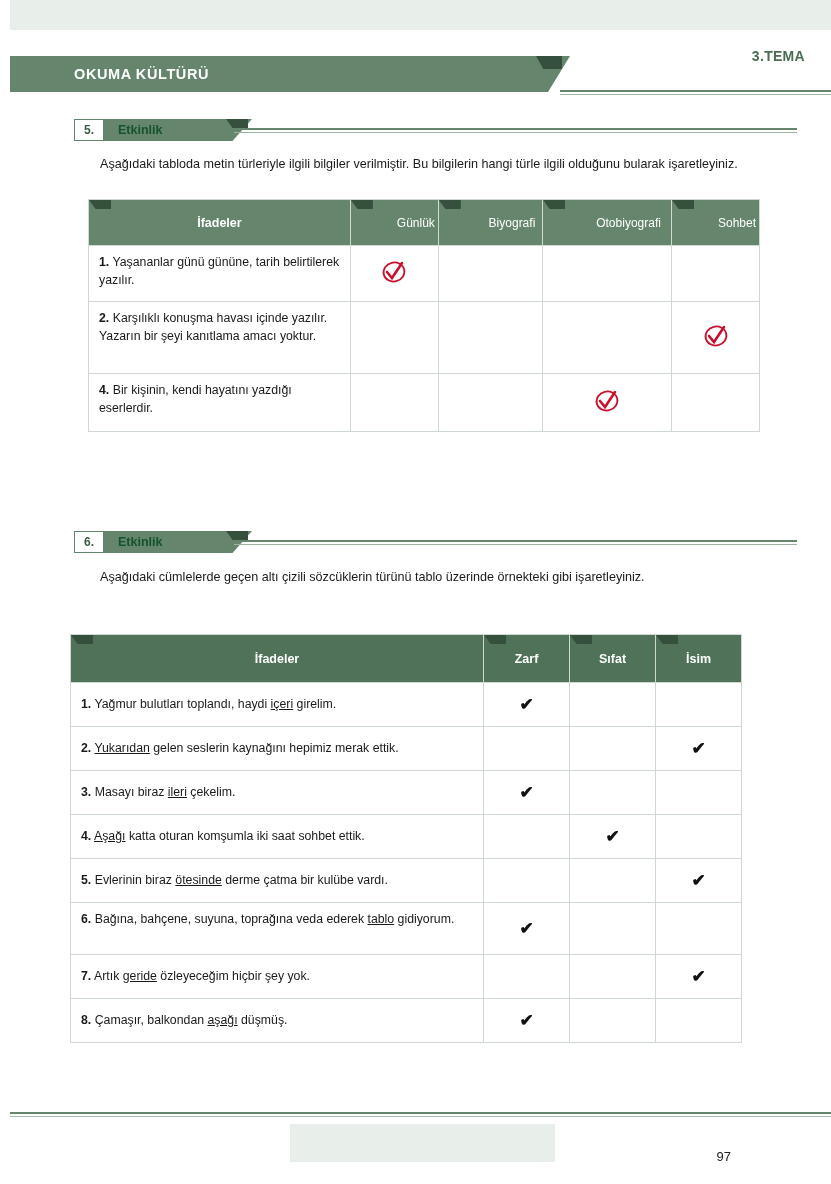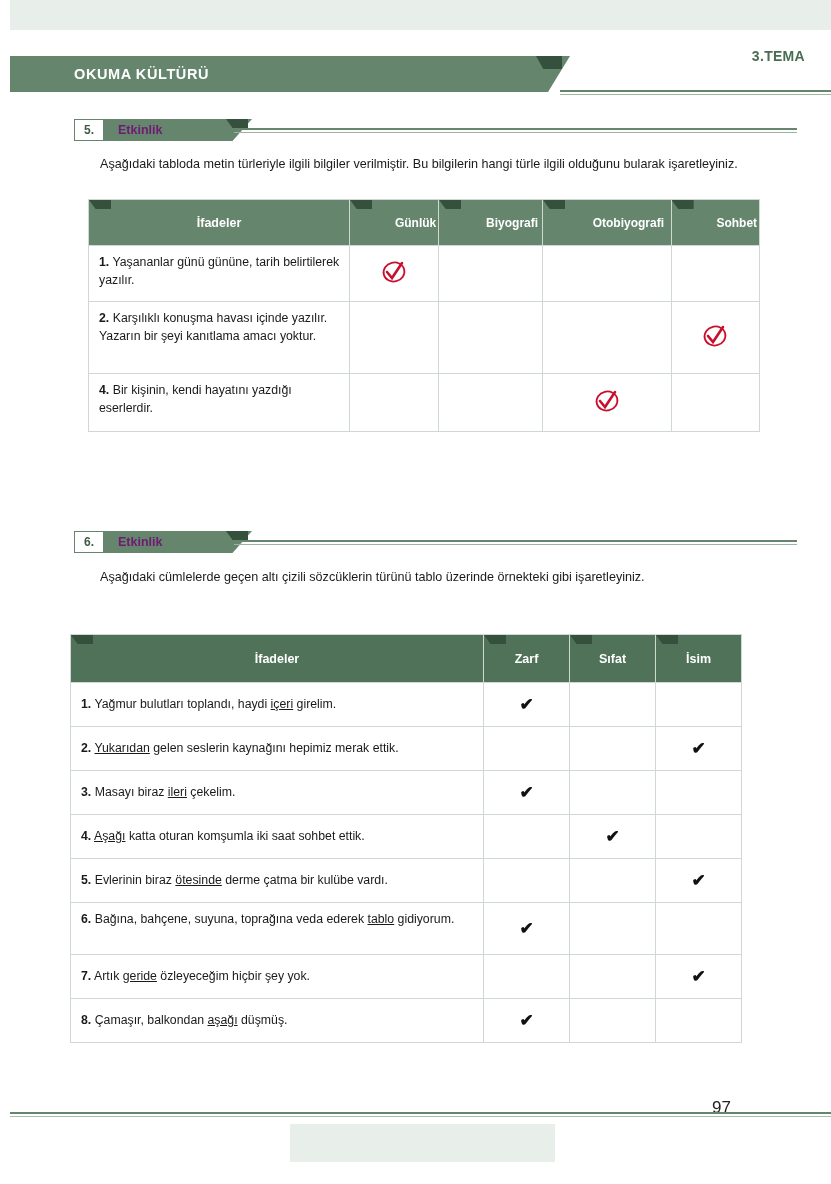--- a/index.html
+++ b/index.html
@@ -105,21 +105,21 @@
   .act-bar-dark {
     position: absolute;
     left: 152px; top: 0;
     width: 22px; height: 9px;
     background: #35503c;
     clip-path: polygon(0 0, 100% 0, 100% 100%, 30% 100%);
   }
   .act-label {
     position: absolute;
     left: 44px; top: 4px;
-    font-size: 12.5px; font-weight: bold; color: #701a75;
+    font-size: 12.5px; font-weight: bold; color: #14532d;
   }
   .act-line {
     position: absolute;
     left: 160px; top: 9px;
     height: 2px;
     background: #65866d;
   }
   .act-line2 {
     position: absolute;
     left: 160px; top: 13px;
@@ -141,21 +141,21 @@
     position: absolute;
     border-collapse: collapse;
   }
   .tbl td, .tbl th { border: 1px solid #cfd8d2; }
 
   
   .hdr-cell {
     background: #65866d;
     color: #fff;
     font-size: 12px;
-    font-weight: bold;
+    font-weight: normal;
     text-align: center;
     position: relative;
     padding-left: 44px;
   }
   .hdr-ifadeler {
     background: #65866d;
     color: #fff;
     font-weight: bold;
     font-size: 12.5px;
     text-align: center;
@@ -214,22 +214,22 @@
     background: #65866d;
   }
   .footer-rule2 {
     position: absolute;
     left: 0; top: 1116px;
     width: 831px; height: 1px;
     background: #a7bcad;
   }
   .page-num {
     position: absolute;
-    right: 100px; top: 1098px;
-    font-size: 17px;
+    right: 100px; top: 1149px;
+    font-size: 13px;
     color: #222;
   }
   .bottom-grey {
     position: absolute;
     left: 290px; top: 1124px;
     width: 265px; height: 38px;
     background: #e8eee9;
   }
   .left-edge {
     position: absolute;

